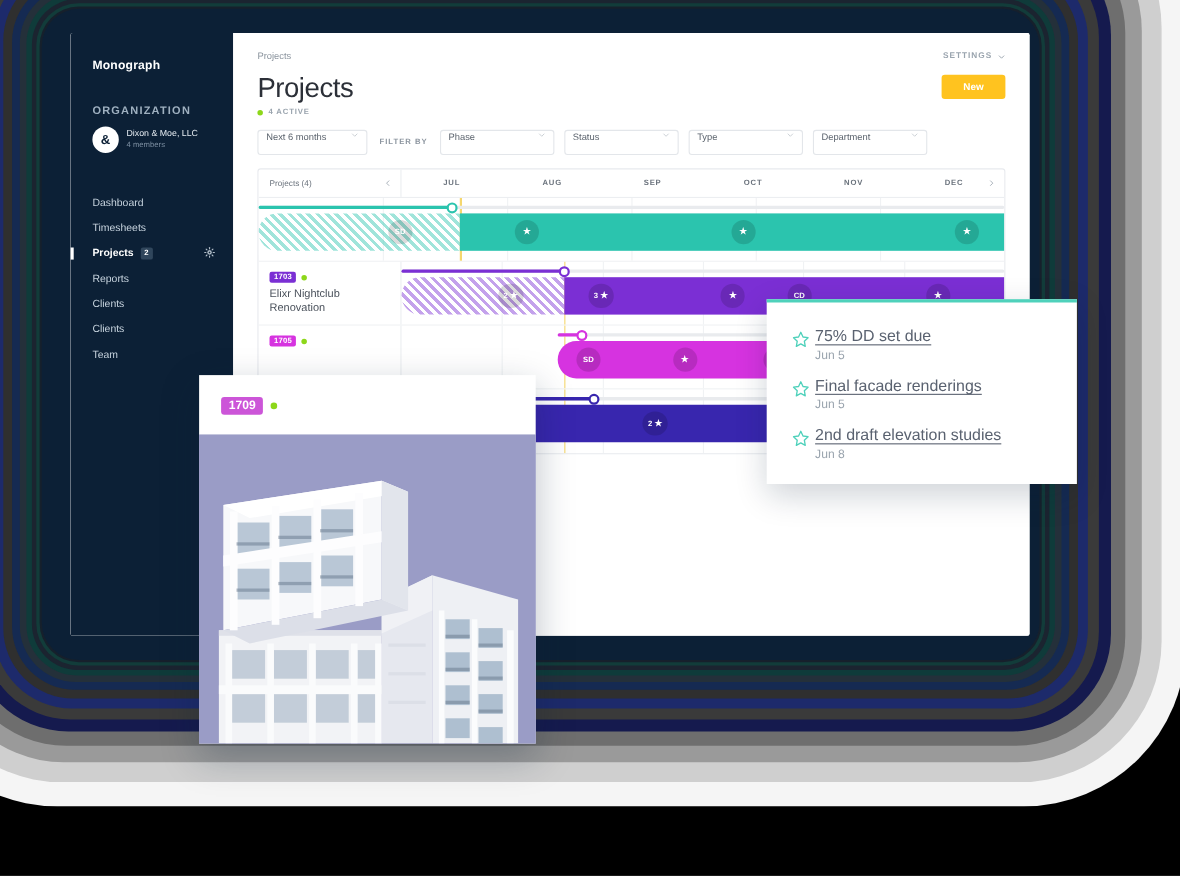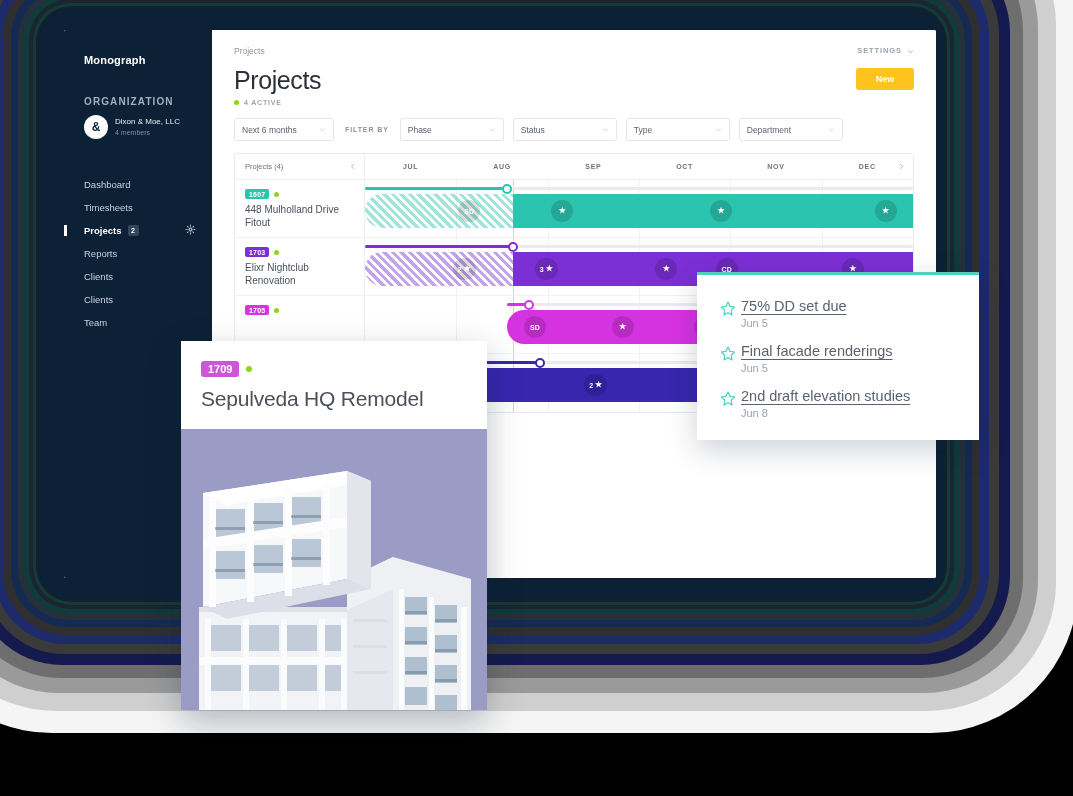--- a/index.html
+++ b/index.html
@@ -125,21 +125,21 @@
     width: 100%; height: 2px; background: #2c3038;
   }
 
   
   .filterbar {
     display: flex; align-items: center; gap: 9px;
     padding: 12px 22px 12px 22px;
   }
   .select {
     height: 23px; border: 1px solid #e3e6ea; border-radius: 3px;
-    background: #fff; display: flex; align-items: center;
+    background: #fff; display: flex; align-items: flex-start;
     padding: 0 7px; font-size: 8.5px; color: #5b636d;
     cursor: pointer; white-space: nowrap;
   }
   .select .sv { flex: 1; }
   .select .chev { margin-left: 8px; opacity: .55; }
   .w-range { width: 100px; }
   .w-filter { width: 104px; }
   .filter-by { font-size: 7px; font-weight: bold; letter-spacing: .9px; color: #8b949e; margin: 0 2px; }
 
   
@@ -384,27 +384,20 @@
                 <div class="month">OCT</div>
                 <div class="month">NOV</div>
                 <div class="month">DEC</div>
                 <svg class="chev arrow-r" viewBox="0 0 10 10">
                 <path d="M3.5 2 L6.5 5 L3.5 8" fill="none" stroke="#9aa4ae" stroke-width="1.1" stroke-linecap="round"></path>
               </svg>
             </div>
           </div>
           <div id="gantt-rows">
               <div class="row">
-                <div class="row-name">
-                  <div class="id-row">
-                    <span class="id-badge" style="background:#2bc4ae">1607</span>
-                    <span style="width:5px;height:5px;border-radius:50%;background:#8dd71a"></span>
-                  </div>
-                  <div class="proj-name">448 Mulholland Drive Fitout</div>
-                </div>
                 <div class="row-track">
                   <div class="gridline" style="left: 16.6667%;"></div>
                   <div class="gridline" style="left: 33.3333%;"></div>
                   <div class="gridline" style="left: 50%;"></div>
                   <div class="gridline" style="left: 66.6667%;"></div>
                   <div class="gridline" style="left: 83.3333%;"></div>
                   <div class="todayline" style="left: 27%;"></div>
                   <div class="progtrack" style="left: 0%; width: 100%;"></div>
                   <div class="progfill" style="left: 0%; width: 26%; background: rgb(43, 196, 174);"></div>
                   <div class="prog-knob" style="left: calc(26% - 5px); color: rgb(43, 196, 174);"></div>
@@ -557,21 +550,20 @@
         </div>
       </div>
     </div>
 
   <div id="project-card">
     <div class="pc-head">
       <div class="pc-idrow">
         <span class="pc-badge" style="background: rgb(204, 85, 216);">1709</span>
         <span class="pc-dot"></span>
       </div>
-      <div class="pc-title">Sepulveda HQ Remodel</div>
     </div>
     <div class="pc-photo">
       <svg viewBox="0 0 306 281" width="306" height="281">
         <rect width="306" height="281" fill="#9a9cc6"></rect>
         <g>
 
           <rect x="18" y="178" width="148" height="103" fill="#f2f3f6"></rect>
           <rect x="18" y="178" width="148" height="5" fill="#dfe1e9"></rect>
           <g fill="#c3cdd9">
             <rect x="30" y="196" width="30" height="26"></rect>

